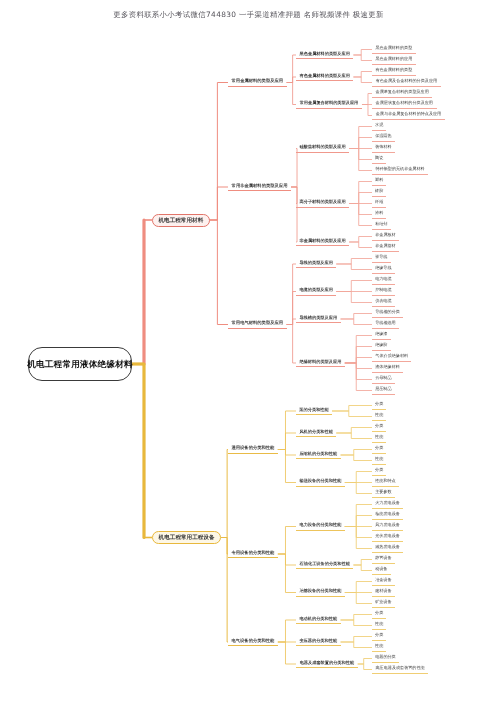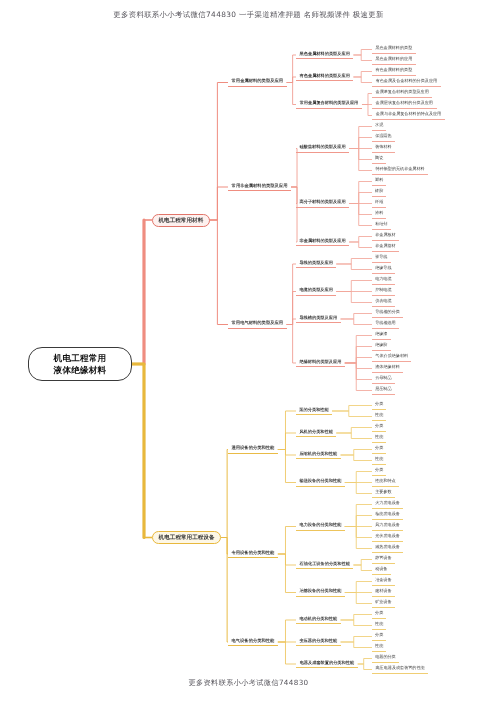--- a/index.html
+++ b/index.html
@@ -45,21 +45,21 @@
 
   
   .node.root {
     border: 1.4px solid #3a3a3a;
     border-radius: 14px;
     background: #ffffff;
     color: #111111;
     font-weight: bold;
     font-size: 8.6px;
     padding: 5px 10px;
-    flex-direction: column;
+    flex-direction: row;
     line-height: 1.45;
     letter-spacing: .2px;
   }
 
   
   .node.l1red {
     border: 1px solid #e2756a;
     border-radius: 9px;
     background: #fdf1ef;
     color: #3d3d3d;
@@ -118,21 +118,20 @@
     color: #3d3d3d;
     font-size: 4.1px;
     padding: 1px 3px 1.5px 3px;
   }
 </style>
 </head>
 <body>
 
 <div id="canvas">
   <div class="watermark top">更多资料联系小小考试微信744830  一手渠道精准押题  名师视频课件  极速更新</div>
-  <div class="watermark bottom">更多资料联系小小考试微信744830</div>
   <svg class="links" id="links">
       <path d="M 144 220 L 144 364" stroke="#ef8d80" stroke-width="3.2" fill="none" stroke-linecap="round"></path>
       <path d="M 144 364 L 144 537.5" stroke="#e8b83c" stroke-width="3.2" fill="none" stroke-linecap="round"></path>
       <path d="M 132 364 L 144 364" stroke="#e8b83c" stroke-width="3.2" fill="none"></path>
       <path d="M 209.696 220 L 217.38368 220 L 217.38368 82.5 L 228 82.5" fill="none" stroke="#ef8d80" stroke-width="1" stroke-linejoin="round"></path>
       <path d="M 286.632 82.5 L 292.632 82.5 L 292.632 55 L 296 55" fill="none" stroke="#f0988c" stroke-width="0.85" stroke-linejoin="round"></path>
       <path d="M 353.408 55 L 361.21664 55 L 361.21664 49.5 L 372 49.5" fill="none" stroke="#f2a79b" stroke-width="0.85" stroke-linejoin="round"></path>
       <path d="M 353.408 55 L 361.21664 55 L 361.21664 60.5 L 372 60.5" fill="none" stroke="#f2a79b" stroke-width="0.85" stroke-linejoin="round"></path>
       <path d="M 286.632 82.5 L 292.632 82.5 L 292.632 77 L 296 77" fill="none" stroke="#f0988c" stroke-width="0.85" stroke-linejoin="round"></path>
       <path d="M 353.408 77 L 361.21664 77 L 361.21664 71.5 L 372 71.5" fill="none" stroke="#f2a79b" stroke-width="0.85" stroke-linejoin="round"></path>

